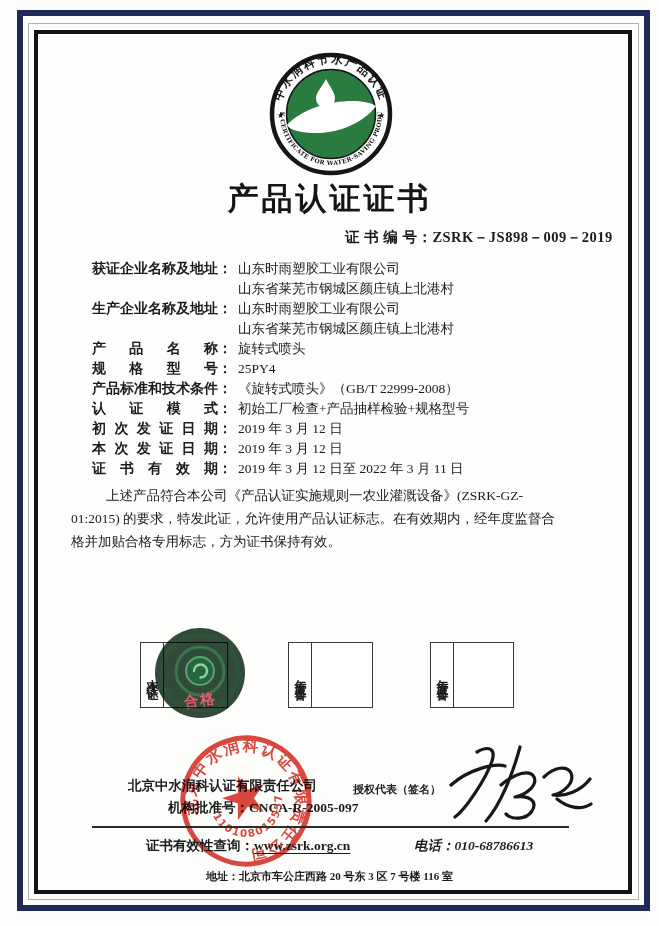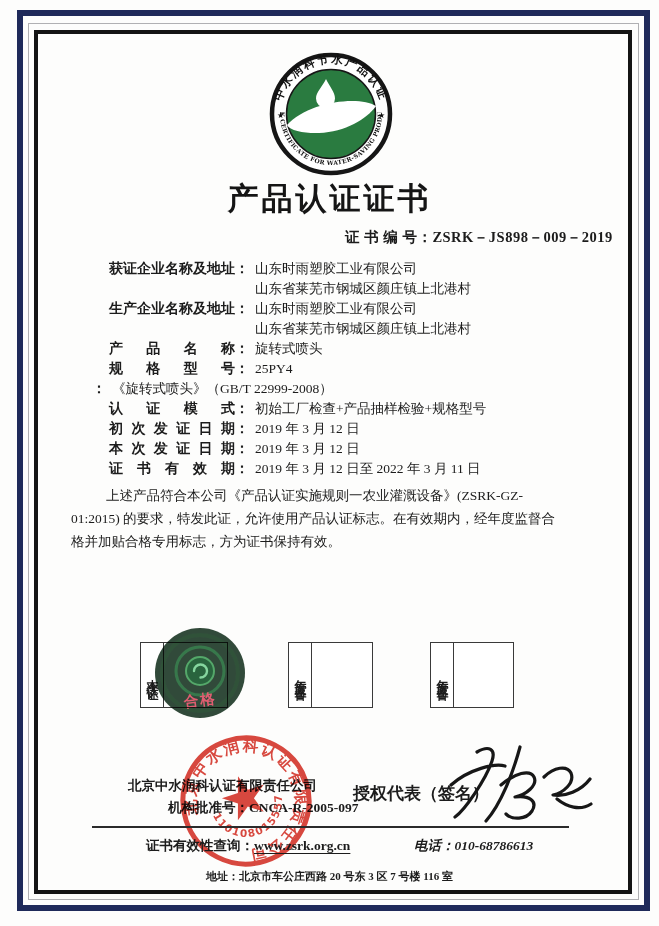--- a/index.html
+++ b/index.html
@@ -23,21 +23,21 @@
   .certno{
     position:absolute;top:228px;left:345px;
     font-size:14.5px;font-weight:bold;letter-spacing:.5px;
   }
 
   
   .fields{position:absolute;top:259px;left:92px;right:55px;font-size:13.5px;line-height:20px;}
   .frow{display:flex;align-items:flex-start;}
   .flabel{
     display:inline-block;width:126px;font-weight:bold;font-size:14px;
-    text-align:justify;text-align-last:justify;flex:none;white-space:nowrap;margin-left:17px;
+    text-align:justify;text-align-last:justify;flex:none;white-space:nowrap;
   }
   .fcolon{flex:none;font-weight:bold;font-size:14px;margin-right:6px;}
   .fval{flex:1;}
   .fval span{display:block;}
 
   
   .statement{
     position:absolute;top:484px;left:71px;width:497px;
     font-size:13.5px;line-height:23px;text-indent:2.6em;margin:0;
   }
@@ -52,21 +52,21 @@
     writing-mode:vertical-rl;text-orientation:upright;
     font-size:12px;font-weight:bold;letter-spacing:3px;
     display:flex;align-items:center;justify-content:center;padding:2px 0;
   }
   .sbox-area{flex:1;}
   .gstamp{position:absolute;left:153px;top:626px;width:94px;height:94px;mix-blend-mode:multiply;opacity:.95;}
 
   
   .company-line{position:absolute;left:128px;top:777px;font-size:13.5px;font-weight:bold;}
   .approval-line{position:absolute;left:128px;top:799px;font-size:13.5px;font-weight:bold;margin-left:40px;}
-  .sig-label{position:absolute;left:353px;top:782px;font-size:17px;font-weight:bold;}
+  .sig-label{position:absolute;left:353px;top:782px;font-size:11px;font-weight:bold;}
   .signature{position:absolute;left:443px;top:740px;width:150px;height:85px;}
   .seal{position:absolute;left:176px;top:731px;width:140px;height:140px;opacity:.85;mix-blend-mode:multiply;}
   .divider{position:absolute;top:826px;left:92px;width:477px;height:2px;background:#2b2b2b;}
 
   
   .footer1{position:absolute;top:837px;left:0;width:100%;font-size:13.5px;font-weight:bold;}
   .query{position:absolute;left:146px;top:0;white-space:nowrap;}
   .website{text-decoration:underline;text-underline-offset:3px;}
   .phone{position:absolute;left:414px;top:0;white-space:nowrap;font-style:italic;}
   .address{position:absolute;top:869px;left:0;width:100%;text-align:center;font-size:11px;font-weight:bold;}
@@ -128,20 +128,21 @@
         </span>
     </div>
     <div class="frow">
       <span class="flabel">规格型号</span>
         <span class="fcolon">：</span>
       <span class="fval">
           <span>25PY4</span>
         </span>
     </div>
     <div class="frow">
+      <span class="flabel">产品标准和技术条件</span>
         <span class="fcolon">：</span>
       <span class="fval">
           <span>《旋转式喷头》（GB/T 22999-2008）</span>
         </span>
     </div>
     <div class="frow">
       <span class="flabel">认证模式</span>
         <span class="fcolon">：</span>
       <span class="fval">
           <span>初始工厂检查+产品抽样检验+规格型号</span>

